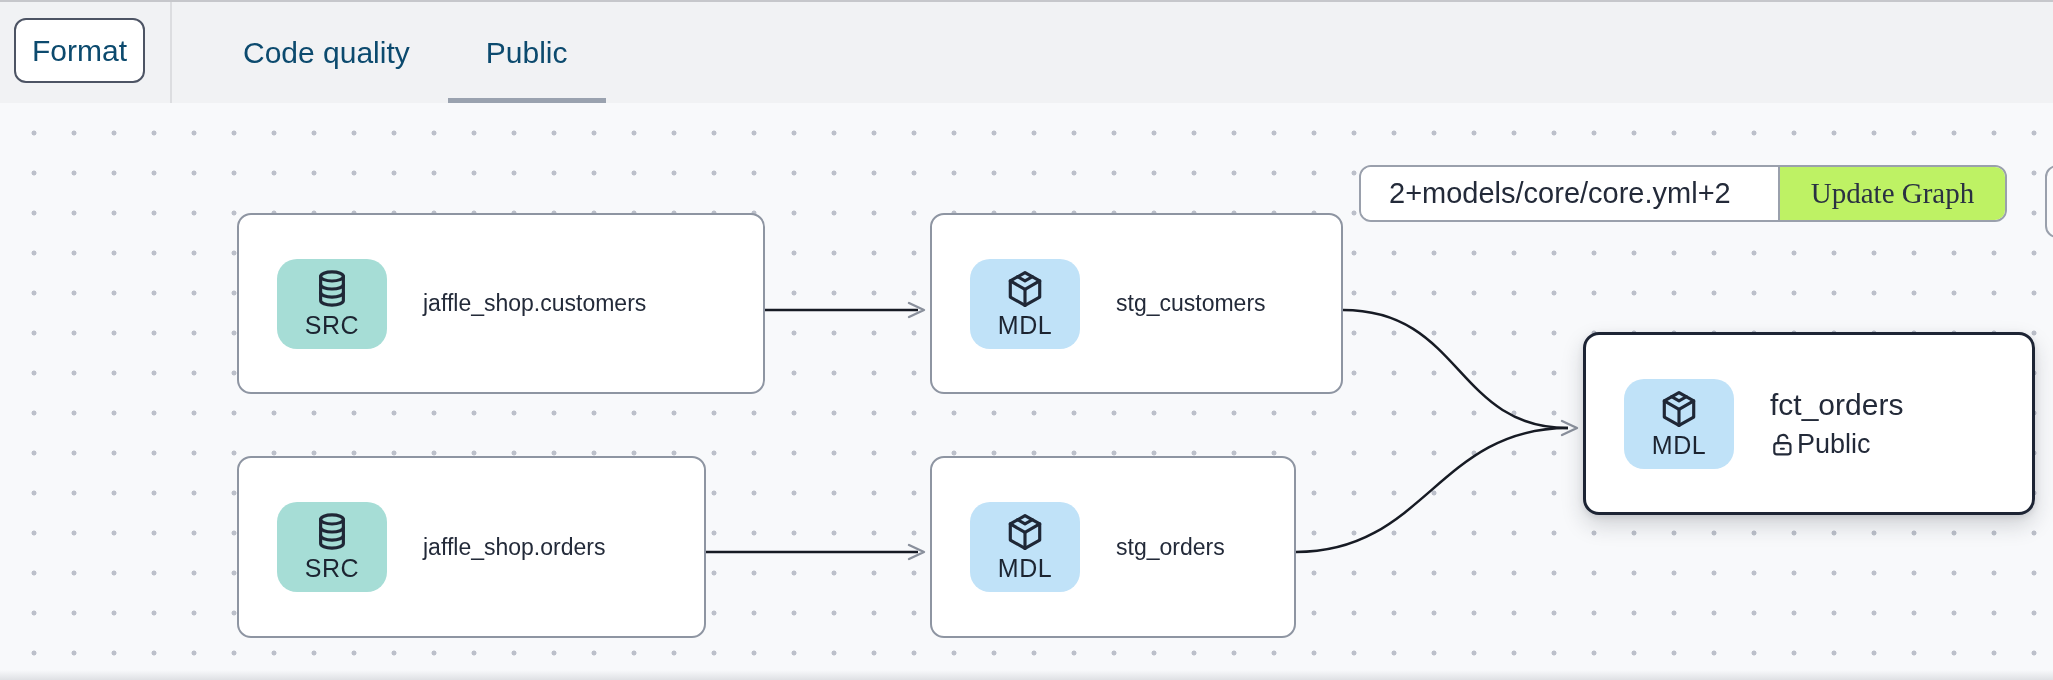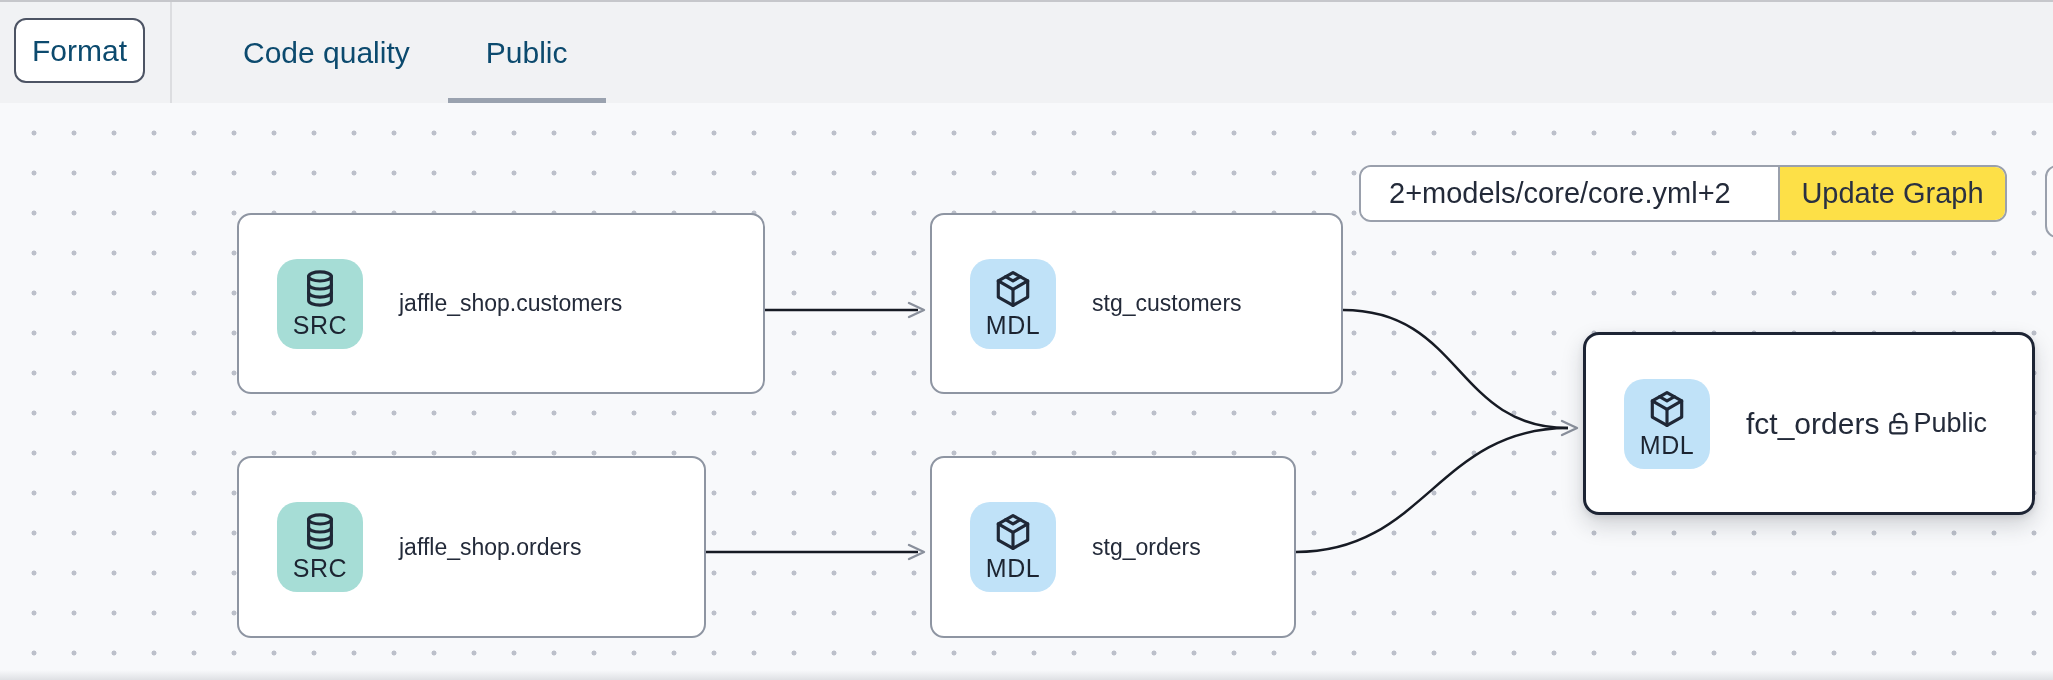--- a/index.html
+++ b/index.html
@@ -59,46 +59,46 @@
   .node.selected{
     border:3.5px solid #1d2434;border-radius:16px;
     box-shadow:0 10px 22px rgba(25,31,45,0.18),0 2px 6px rgba(25,31,45,0.10);
   }
   .n1{left:237px;top:110px;width:528px;height:181px;}
   .n2{left:930px;top:110px;width:413px;height:181px;}
   .n3{left:237px;top:353px;width:469px;height:182px;}
   .n4{left:930px;top:353px;width:366px;height:182px;}
   .n5{left:1583px;top:229px;width:452px;height:183px;}
   .badge{
-    width:86px;height:90px;border-radius:20px;flex:0 0 auto;
+    width:110px;height:90px;border-radius:20px;flex:0 0 auto;
     display:flex;flex-direction:column;align-items:center;justify-content:center;gap:1px;
   }
   .badge svg{width:42px;height:42px;stroke:#1f2736;stroke-width:1.8;fill:none;
     stroke-linecap:round;stroke-linejoin:round;}
   .badge-label{font-size:25px;font-weight:500;color:#1c2431;letter-spacing:0.5px;}
   .node-label{font-size:23px;color:#232a39;white-space:nowrap;}
-  .node-text{display:flex;flex-direction:row;gap:7px;}
+  .node-text{display:flex;flex-direction:column;gap:7px;}
   .node-title{font-size:30px;color:#232a39;white-space:nowrap;}
   .access-row{display:flex;align-items:center;font-size:27px;color:#232a39;}
   .access-row svg{width:27px;height:27px;stroke:#232a39;stroke-width:1.9;fill:none;
     stroke-linecap:round;stroke-linejoin:round;}
   
   .selector-group{
     position:absolute;left:1359px;top:62px;width:648px;height:57px;
     border:2px solid #9aa0ac;border-radius:12px;box-sizing:border-box;
     display:flex;overflow:hidden;background:#ffffff;
   }
   .selector-input{
     width:417px;border:none;outline:none;background:#ffffff;
     font-family:"Liberation Sans",sans-serif;font-size:29px;color:#232a39;
     padding:0 0 0 28px;box-sizing:border-box;
   }
   .update-btn{
-    flex:1;border:none;border-left:2px solid #9aa0ac;background:#fde047;
-    font-family:Liberation Sans, sans-serif;font-size:29px;color:#2a3142;
+    flex:1;border:none;border-left:2px solid #9aa0ac;background:#bef264;
+    font-family:Liberation Serif, serif;font-size:29px;color:#2a3142;
     display:flex;align-items:center;justify-content:center;cursor:pointer;
   }
   .partial-btn{
     position:absolute;left:2045px;top:62px;width:44px;height:73px;
     border:2px solid #9aa0ac;border-radius:12px;background:#fafafb;box-sizing:border-box;
   }
 </style>
 </head>
 <body>
 

